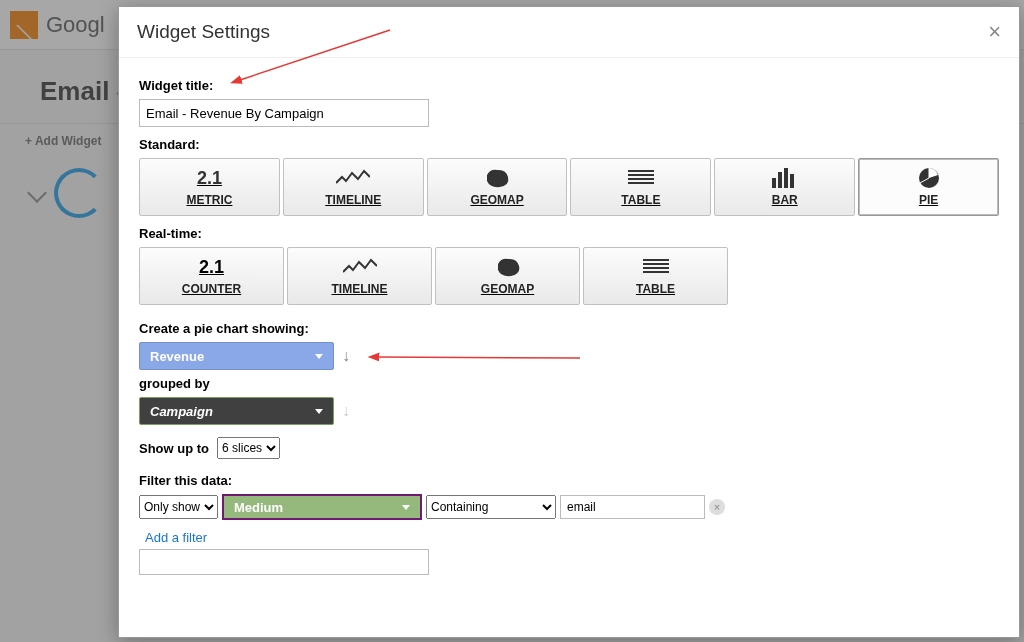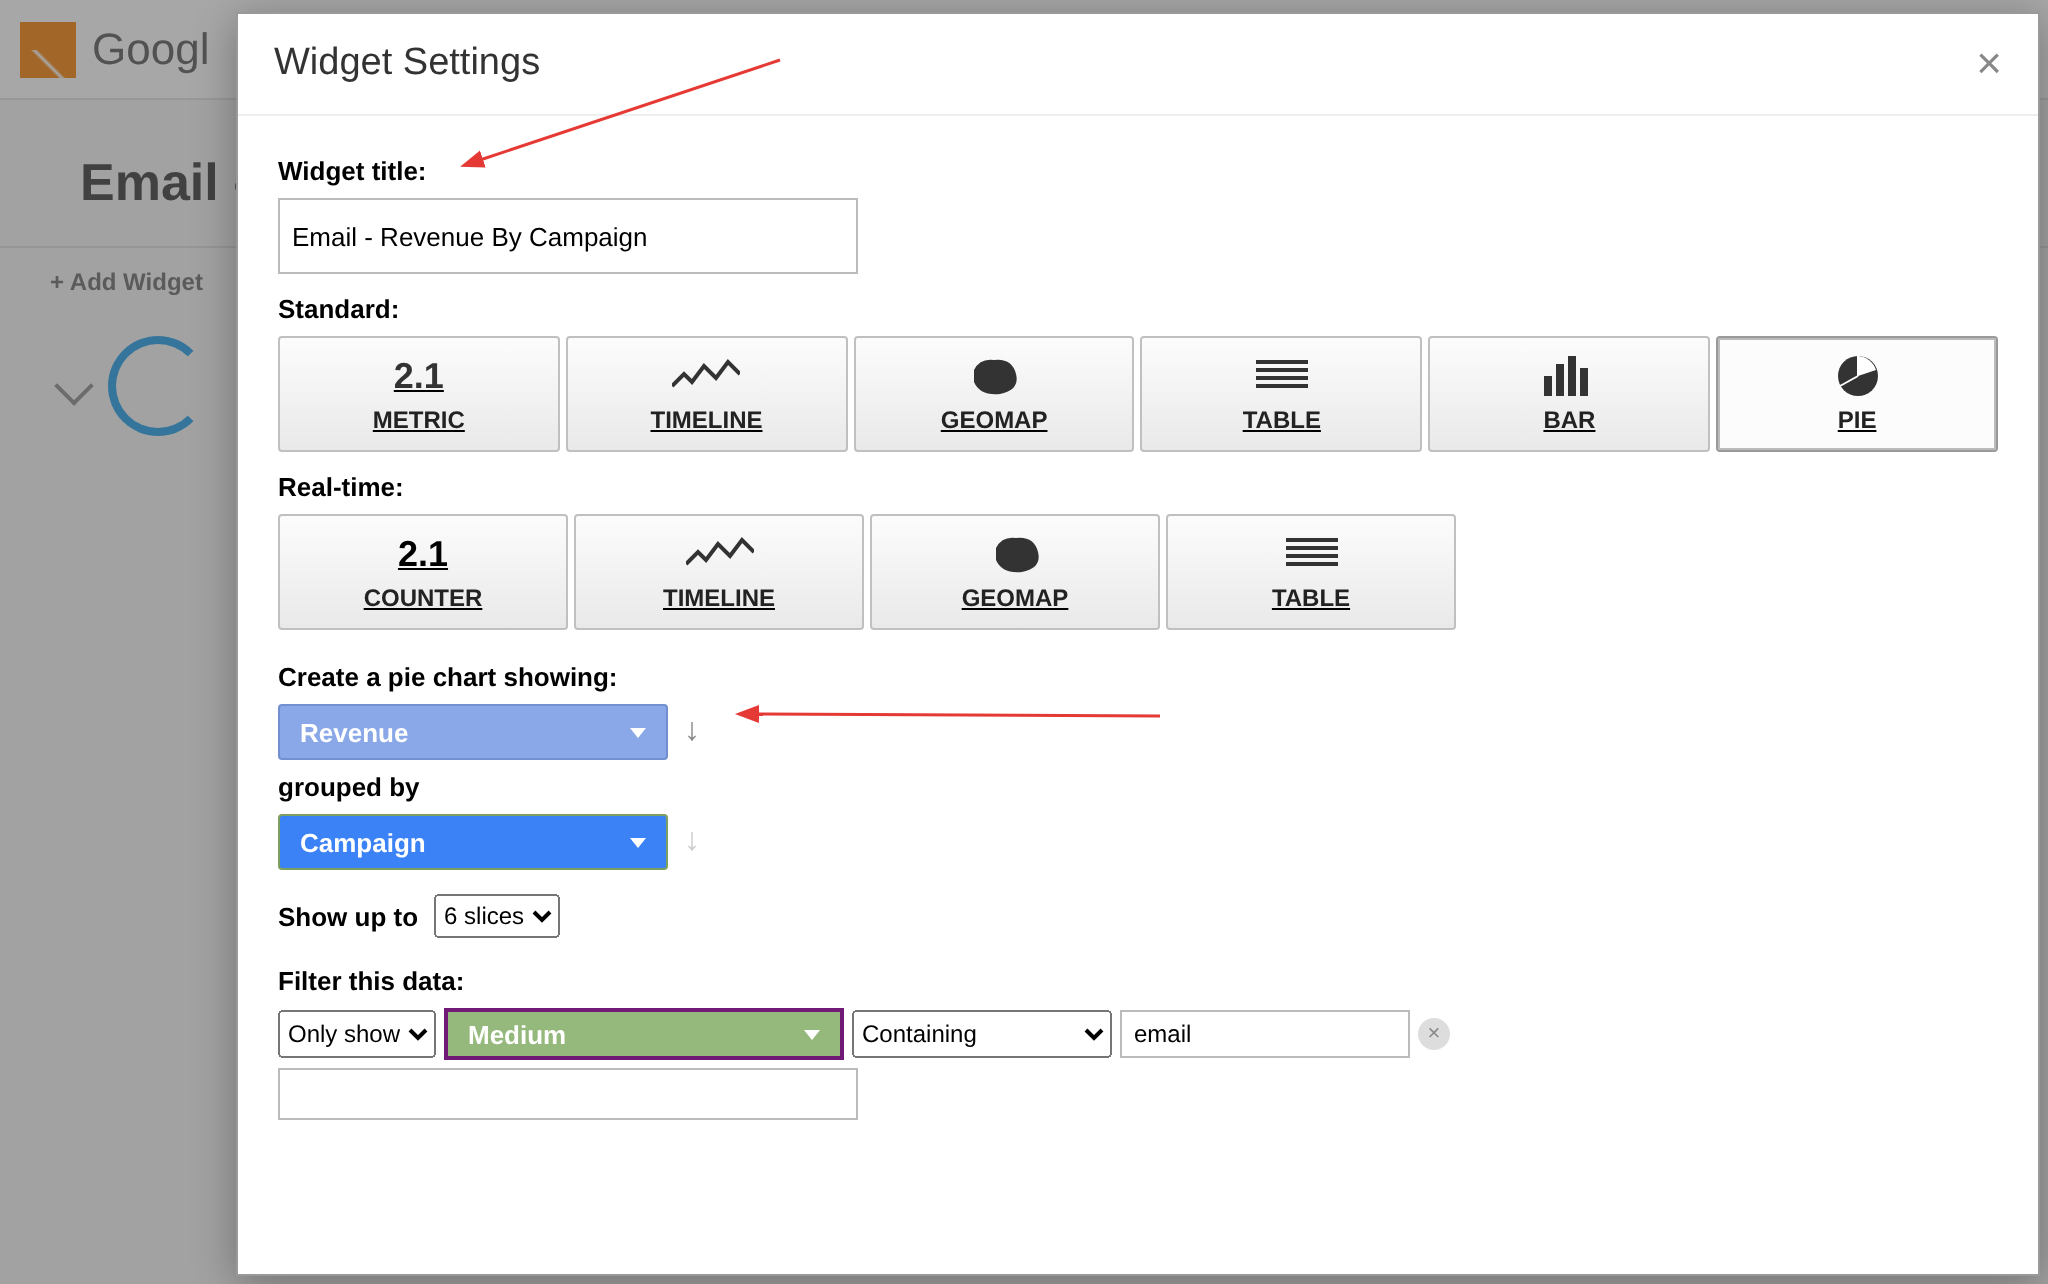--- a/index.html
+++ b/index.html
@@ -24,33 +24,33 @@
     .mini-pie::after { content: ''; position: absolute; top: 50%; left: 50%; width: 26px; height: 26px; background: #fff; border-radius: 50%; transform: translate(-50%,-50%); }
     .pie-label { position: absolute; font-size: 9px; color: #333; }
     
     .overlay { position: absolute; top: 0; left: 0; width: 100%; height: 100%; background: rgba(80,80,80,0.5); }
     .modal { position: absolute; top: 6px; left: 118px; right: 4px; bottom: 4px; background: #fff; border: 1px solid #999; box-shadow: 0 4px 20px rgba(0,0,0,0.3); overflow-y: auto; }
     .modal-header { display: flex; justify-content: space-between; align-items: center; padding: 12px 18px; border-bottom: 1px solid #eee; }
     .modal-title { font-size: 19px; color: #333; }
     .close-x { font-size: 22px; color: #888; cursor: pointer; }
     .modal-body { padding: 10px 20px 20px; }
     .section-label { font-size: 13px; font-weight: bold; margin: 10px 0 6px; color: #000; }
-    .title-input { width: 290px; height: 38px; border: 1px solid #bbb; padding: 0 6px; font-size: 13px; }
+    .title-input { width: 290px; height: 28px; border: 1px solid #bbb; padding: 0 6px; font-size: 13px; }
     
     .tile-row { display: flex; gap: 3px; margin-bottom: 8px; }
     .tile { flex: 1; height: 58px; max-width: 145px; background: linear-gradient(#fcfcfc, #e9e9e9); border: 1px solid #c0c0c0; border-radius: 2px; display: flex; flex-direction: column; align-items: center; justify-content: center; gap: 4px; cursor: pointer; text-decoration: underline; }
     .tile.selected { background: #fcfcfc; border-color: #999; box-shadow: inset 0 0 0 1px #bbb; }
     .tile-icon { height: 22px; width: 38px; display: flex; align-items: center; justify-content: center; }
     .tile-label { font-size: 12px; font-weight: bold; color: #222; }
     .rt-row .tile { max-width: 145px; }
     
     .dd-row { display: flex; align-items: center; gap: 8px; margin-bottom: 6px; }
     .dd-blue, .dd-green { width: 195px; height: 28px; border-radius: 2px; display: flex; align-items: center; justify-content: space-between; padding: 0 10px; color: #fff; font-weight: bold; font-size: 13px; cursor: pointer; }
     .dd-blue { background: #8aa8e8; border: 1px solid #7290d0; }
-    .dd-green { background: #3b82f6; border: 1px solid #7ca060; }
+    .dd-green { background: #404040; border: 1px solid #7ca060; font-style: italic; }
     .dd-caret { width: 0; height: 0; border-left: 4px solid transparent; border-right: 4px solid transparent; border-top: 5px solid #fff; }
     .sort-arrow { font-size: 16px; color: #888; }
     .sort-arrow.faded { color: #ccc; }
     
     .inline-row { display: flex; align-items: center; gap: 8px; font-size: 13px; }
     .native-select { height: 22px; font-size: 12px; }
     .checkbox { width: 13px; height: 13px; }
     .cb-row { margin: 8px 0; display: flex; align-items: center; gap: 6px; font-size: 13px; font-weight: bold; }
     
     .filter-row { display: flex; align-items: center; gap: 4px; }
@@ -214,20 +214,21 @@
     <div class="filter-row">
       <select class="fs-select"><option>Only show</option></select>
       <div class="fs-green">
           <span>Medium</span>
           <span class="dd-caret"></span>
         </div>
       <select class="fs-select" style="width:130px"><option>Containing</option></select>
       <input class="fs-text" value="email" style="">
       <span class="remove-x">×</span>
     </div>
+    <div class="add-filter-link">Add a filter</div>
     
     <input class="link-input" style="">
   </div>
 </div>
 
 <svg class="arrow-svg" width="1024" height="642">
   <defs>
       <marker id="ah" markerWidth="8" markerHeight="8" refX="1" refY="3" orient="auto">
         <path d="M0,0 L0,6 L8,3 Z" fill="#e53935"></path>
       </marker>

